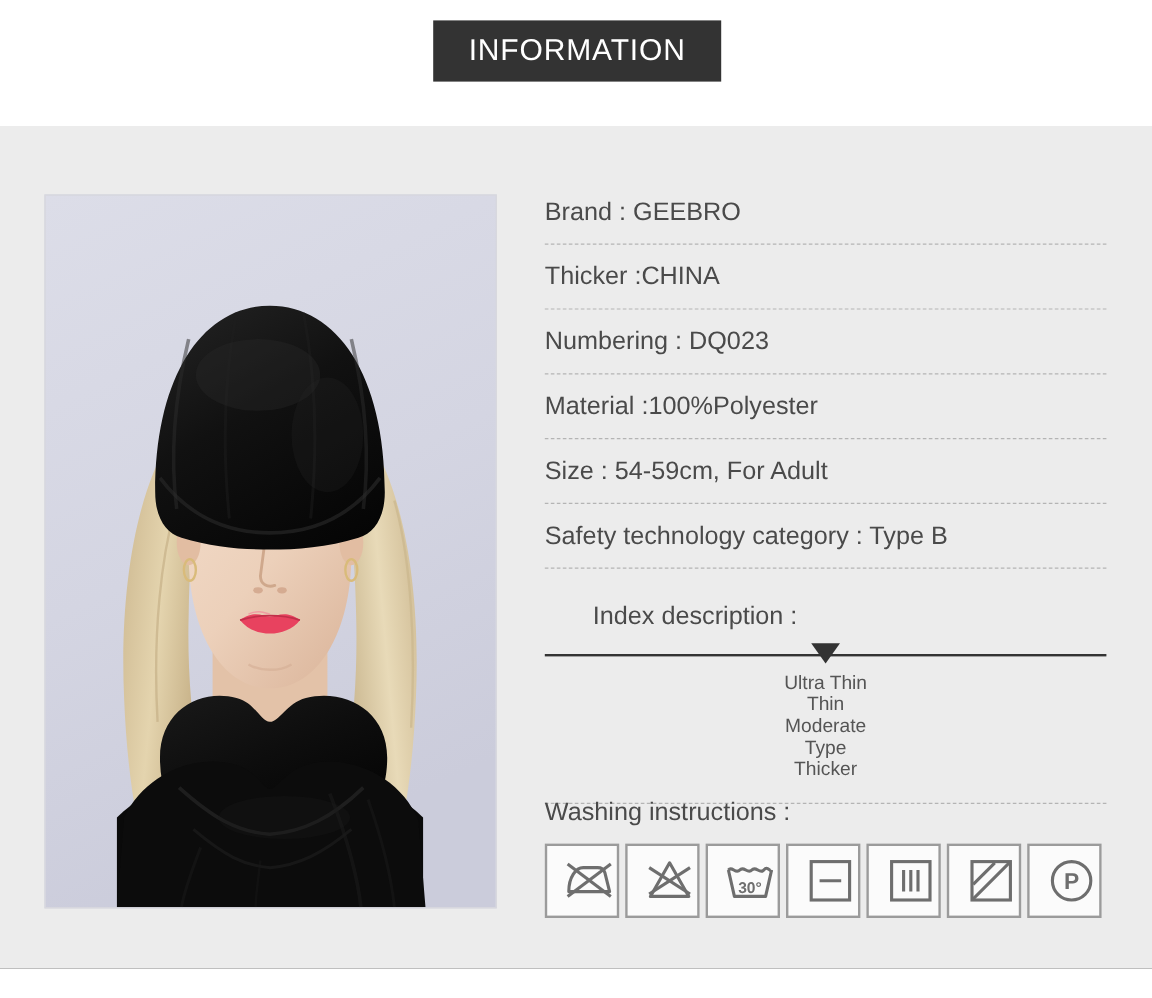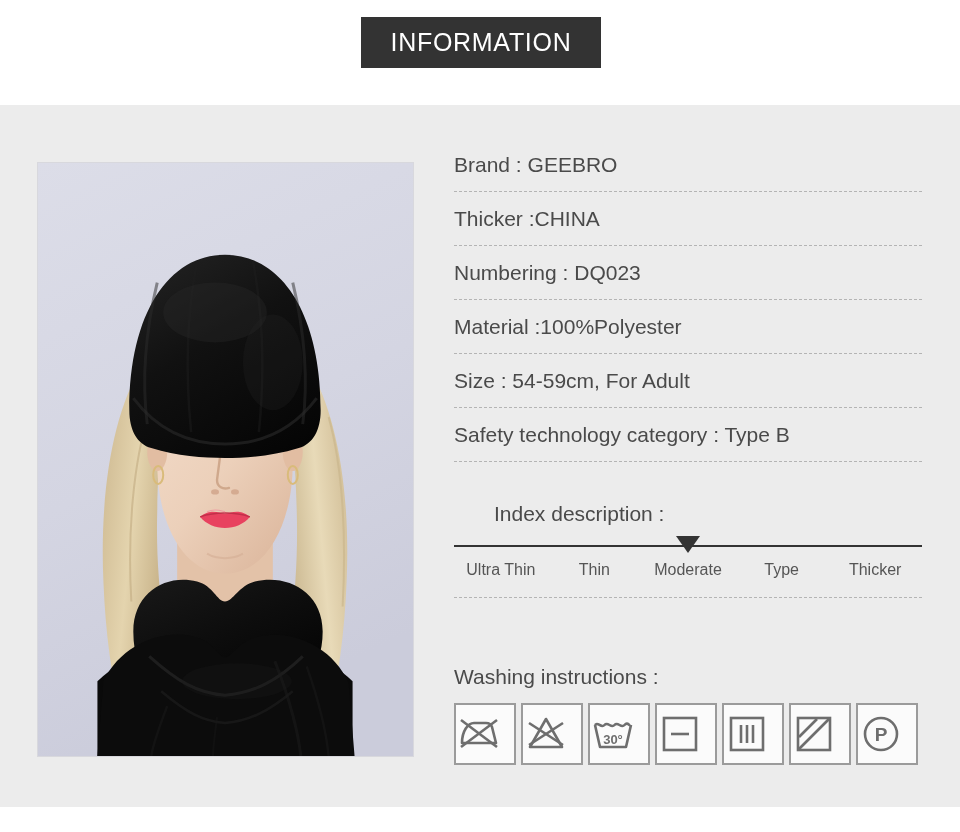--- a/index.html
+++ b/index.html
@@ -66,21 +66,21 @@
     border: 1px solid #d8d8dd;
     box-sizing: border-box;
     overflow: hidden;
     background: #d6d7e3;
   }
   .photo svg { display: block; width: 100%; height: 100%; }
 
   
   .specs {
     position: absolute;
-    left: 454px; top: 33px;
+    left: 454px; top: 45px;
     width: 468px;
   }
   .spec-row {
     height: 54px;
     display: flex;
     align-items: center;
     border-bottom: 1px dashed #b4b4b4;
     box-sizing: border-box;
   }
   .spec-text {
@@ -121,20 +121,21 @@
     width: 0; height: 0;
     border-left: 12px solid transparent;
     border-right: 12px solid transparent;
     border-top: 17px solid #333333;
     transform: translateX(-50%);
   }
   .scale-labels {
     display: flex;
     width: 468px;
     margin-top: 9px;
+    flex-direction: column;
   }
   .scale-label {
     flex: 1 1 0;
     text-align: center;
     font-size: 16px;
     color: #555555;
     white-space: nowrap;
   }
   .index-rule {
     width: 468px;
@@ -160,21 +161,21 @@
     gap: 5px;
     margin-top: 4px;
   }
   .symbol-box {
     width: 62px; height: 62px;
     border: 2px solid #9b9b9b;
     background: #fbfbfb;
     box-sizing: border-box;
     display: flex;
     align-items: center;
-    justify-content: flex-start;
+    justify-content: flex-end;
   }
   .symbol-box svg { display: block; }
 </style>
 </head>
 <body>
 
 <div class="page">
 
   <div class="header-band">
     <div class="header-chip">

